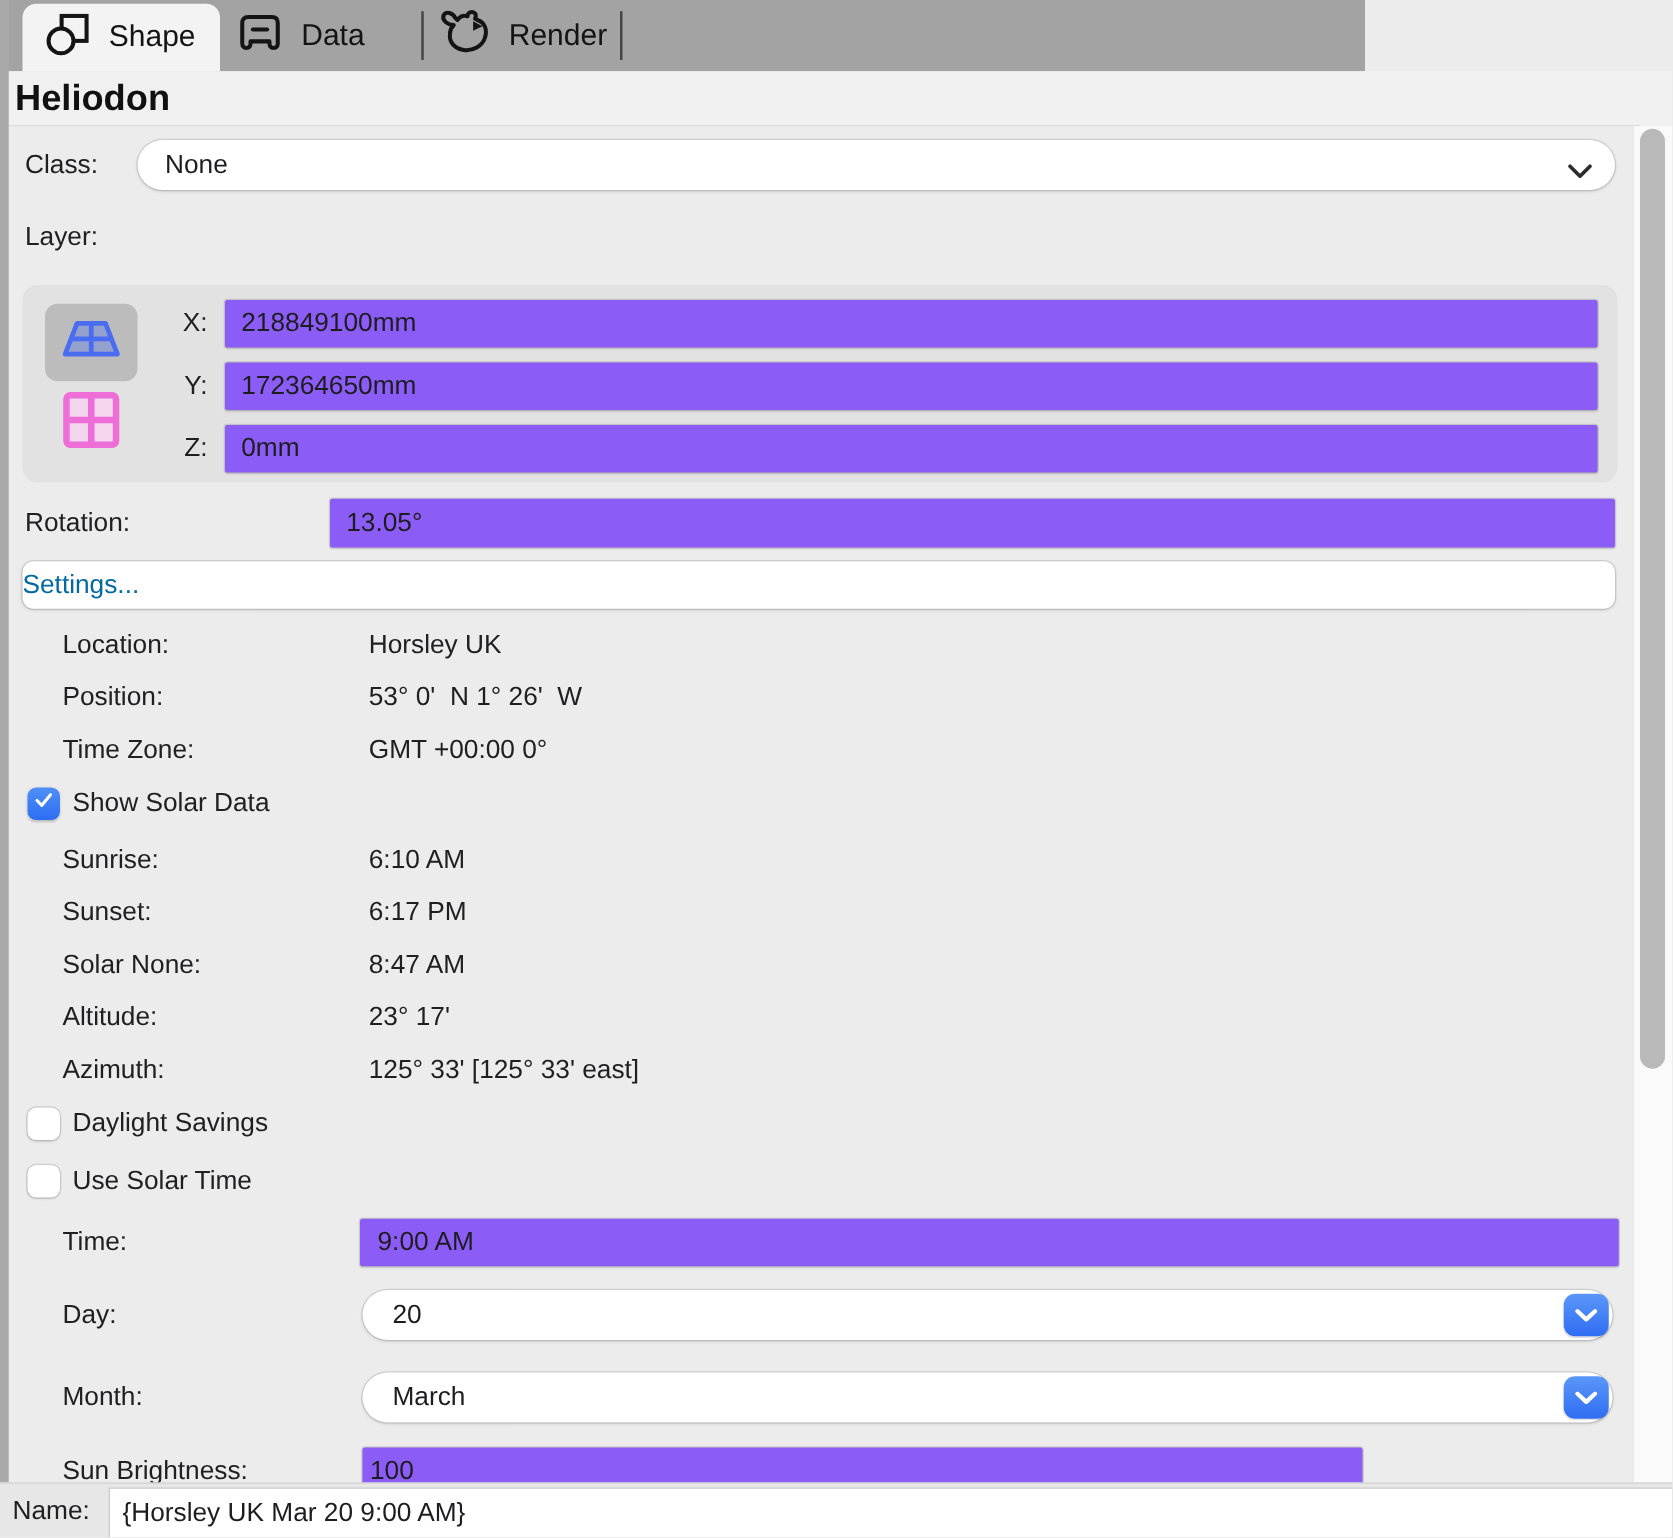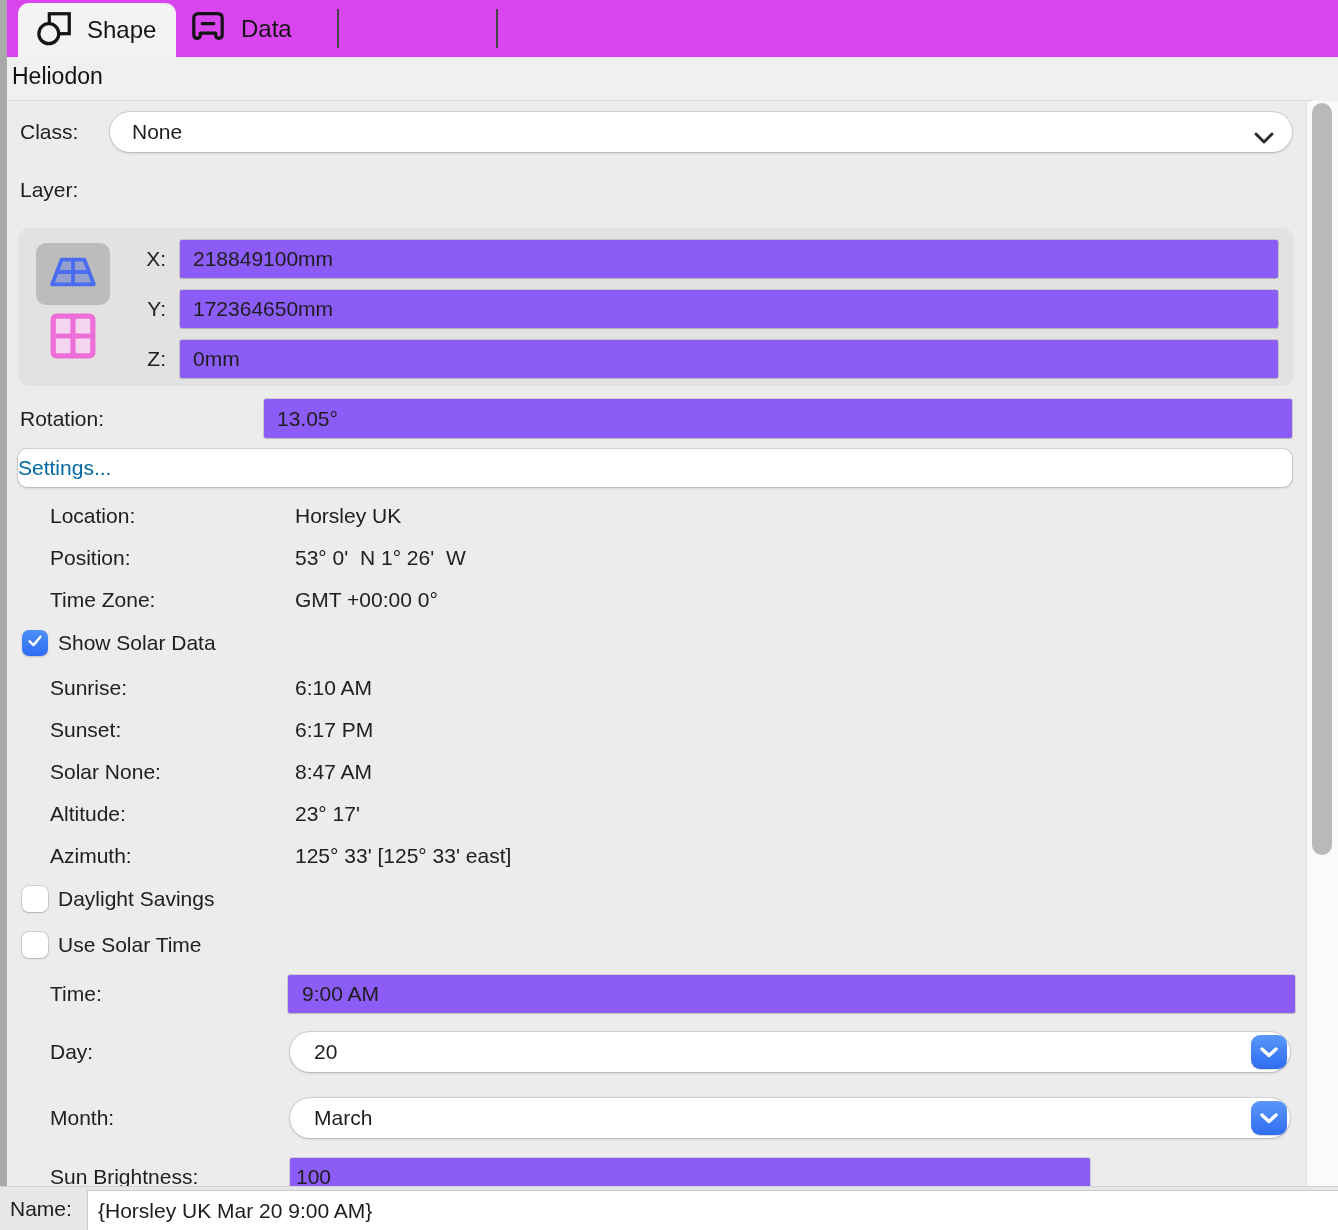--- a/index.html
+++ b/index.html
@@ -2,34 +2,34 @@
 <html><head>
 <meta charset="utf-8">
 <style>
   html,body{margin:0;padding:0;background:#ececec;}
   .palette{
     position:relative;width:1338px;height:1230px;overflow:hidden;
     background:#ececec;color:#1d1d1f;
     font-family:"Liberation Sans",sans-serif;font-size:21px;
   }
   
-  .tabbar{position:absolute;left:0;top:0;width:1338px;height:57px;background:#d946ef;}
+  .tabbar{position:absolute;left:0;top:0;width:1092px;height:57px;background:#a3a3a3;}
   .heading-band{position:absolute;left:0;top:57px;width:1338px;height:44px;background:#f1f0f0;}
   .tab-active{
     position:absolute;left:18px;top:3px;width:158px;height:54px;background:#f4f3f3;
     border-radius:11px 11px 0 0;display:flex;align-items:center;gap:13px;
     padding-left:18px;box-sizing:border-box;z-index:2;
   }
   .tab-plain{position:absolute;top:0;height:57px;display:flex;align-items:center;gap:11px;}
   .tab-label{font-size:24px;color:#141414;white-space:nowrap;}
   .tabsep{position:absolute;top:9px;width:2px;height:39px;background:#464646;}
   
   .left-strip{position:absolute;left:0;top:0;width:7px;height:1186px;background:#a9a9a9;z-index:5;}
   .divider{position:absolute;left:0;top:100px;width:1312px;height:1px;background:#dcdcdc;}
-  .page-title{position:absolute;left:12px;top:63px;font-size:23px;font-weight:normal;color:#111;}
+  .page-title{position:absolute;left:12px;top:63px;font-size:29px;font-weight:bold;color:#111;}
   
   .lbl{position:absolute;display:flex;align-items:center;color:#202022;}
   .val{position:absolute;display:flex;align-items:center;color:#202022;white-space:pre;}
   
   .combo{
     position:absolute;background:#fff;border-radius:20px;height:40px;box-sizing:border-box;
     display:flex;align-items:center;padding:0 22px;
     box-shadow:0 0 0 1px rgba(0,0,0,.10),0 1px 3px rgba(0,0,0,.16);
   }
   .combo .chev{position:absolute;right:18px;top:14px;}
@@ -85,20 +85,29 @@
     <div class="tab-plain" style="left:186px;">
       <span>
         <svg width="44" height="36" viewBox="0 0 46 38">
           <path d="M13,6 L33,6 Q38,6 38,11 L38,28 Q38,32 34.5,32 Q31,32 31,28 L31,26.5 L15,26.5 L15,28 Q15,32 11.5,32 Q8,32 8,28 L8,11 Q8,6 13,6 Z" fill="none" stroke="#141414" stroke-width="3.4" stroke-linejoin="round"></path>
           <line x1="17" y1="16.5" x2="29" y2="16.5" stroke="#141414" stroke-width="3.4" stroke-linecap="round"></line>
         </svg>
       </span>
       <span class="tab-label">Data</span>
     </div>
     <div class="tabsep" style="left:337px;"></div>
+    <div class="tab-plain" style="left:350px;">
+      <span>
+        <svg width="46" height="38" viewBox="0 0 46 38">
+          <path d="M13,13 C8,13 3,9 5,5 C7,2 12,3 14,7 L16,9 C18,6 21,5 24,6 C24,3 27,2 29,3 C31,4 31,6 30,8 L32,9 C38,11 40,17 38,23 C36,30 28,34 21,33 C14,32 9,27 10,20 C10,17 11,15 13,13 Z" fill="none" stroke="#141414" stroke-width="3.2" stroke-linejoin="round"></path>
+          <path d="M28.5,10 L36,14 L28.5,17.5 Z" fill="#141414"></path>
+        </svg>
+      </span>
+      <span class="tab-label">Render</span>
+    </div>
     <div class="tabsep" style="left:496px;"></div>
   </div>
   <div class="heading-band"></div>
   <div class="tab-active">
     <span>
       <svg width="38" height="38" viewBox="0 0 40 40">
         <rect x="14" y="5" width="21" height="21" fill="none" stroke="#141414" stroke-width="3.4"></rect>
         <circle cx="13.5" cy="26" r="10.5" fill="#f4f3f3" stroke="#141414" stroke-width="3.4"></circle>
       </svg>
     </span>

